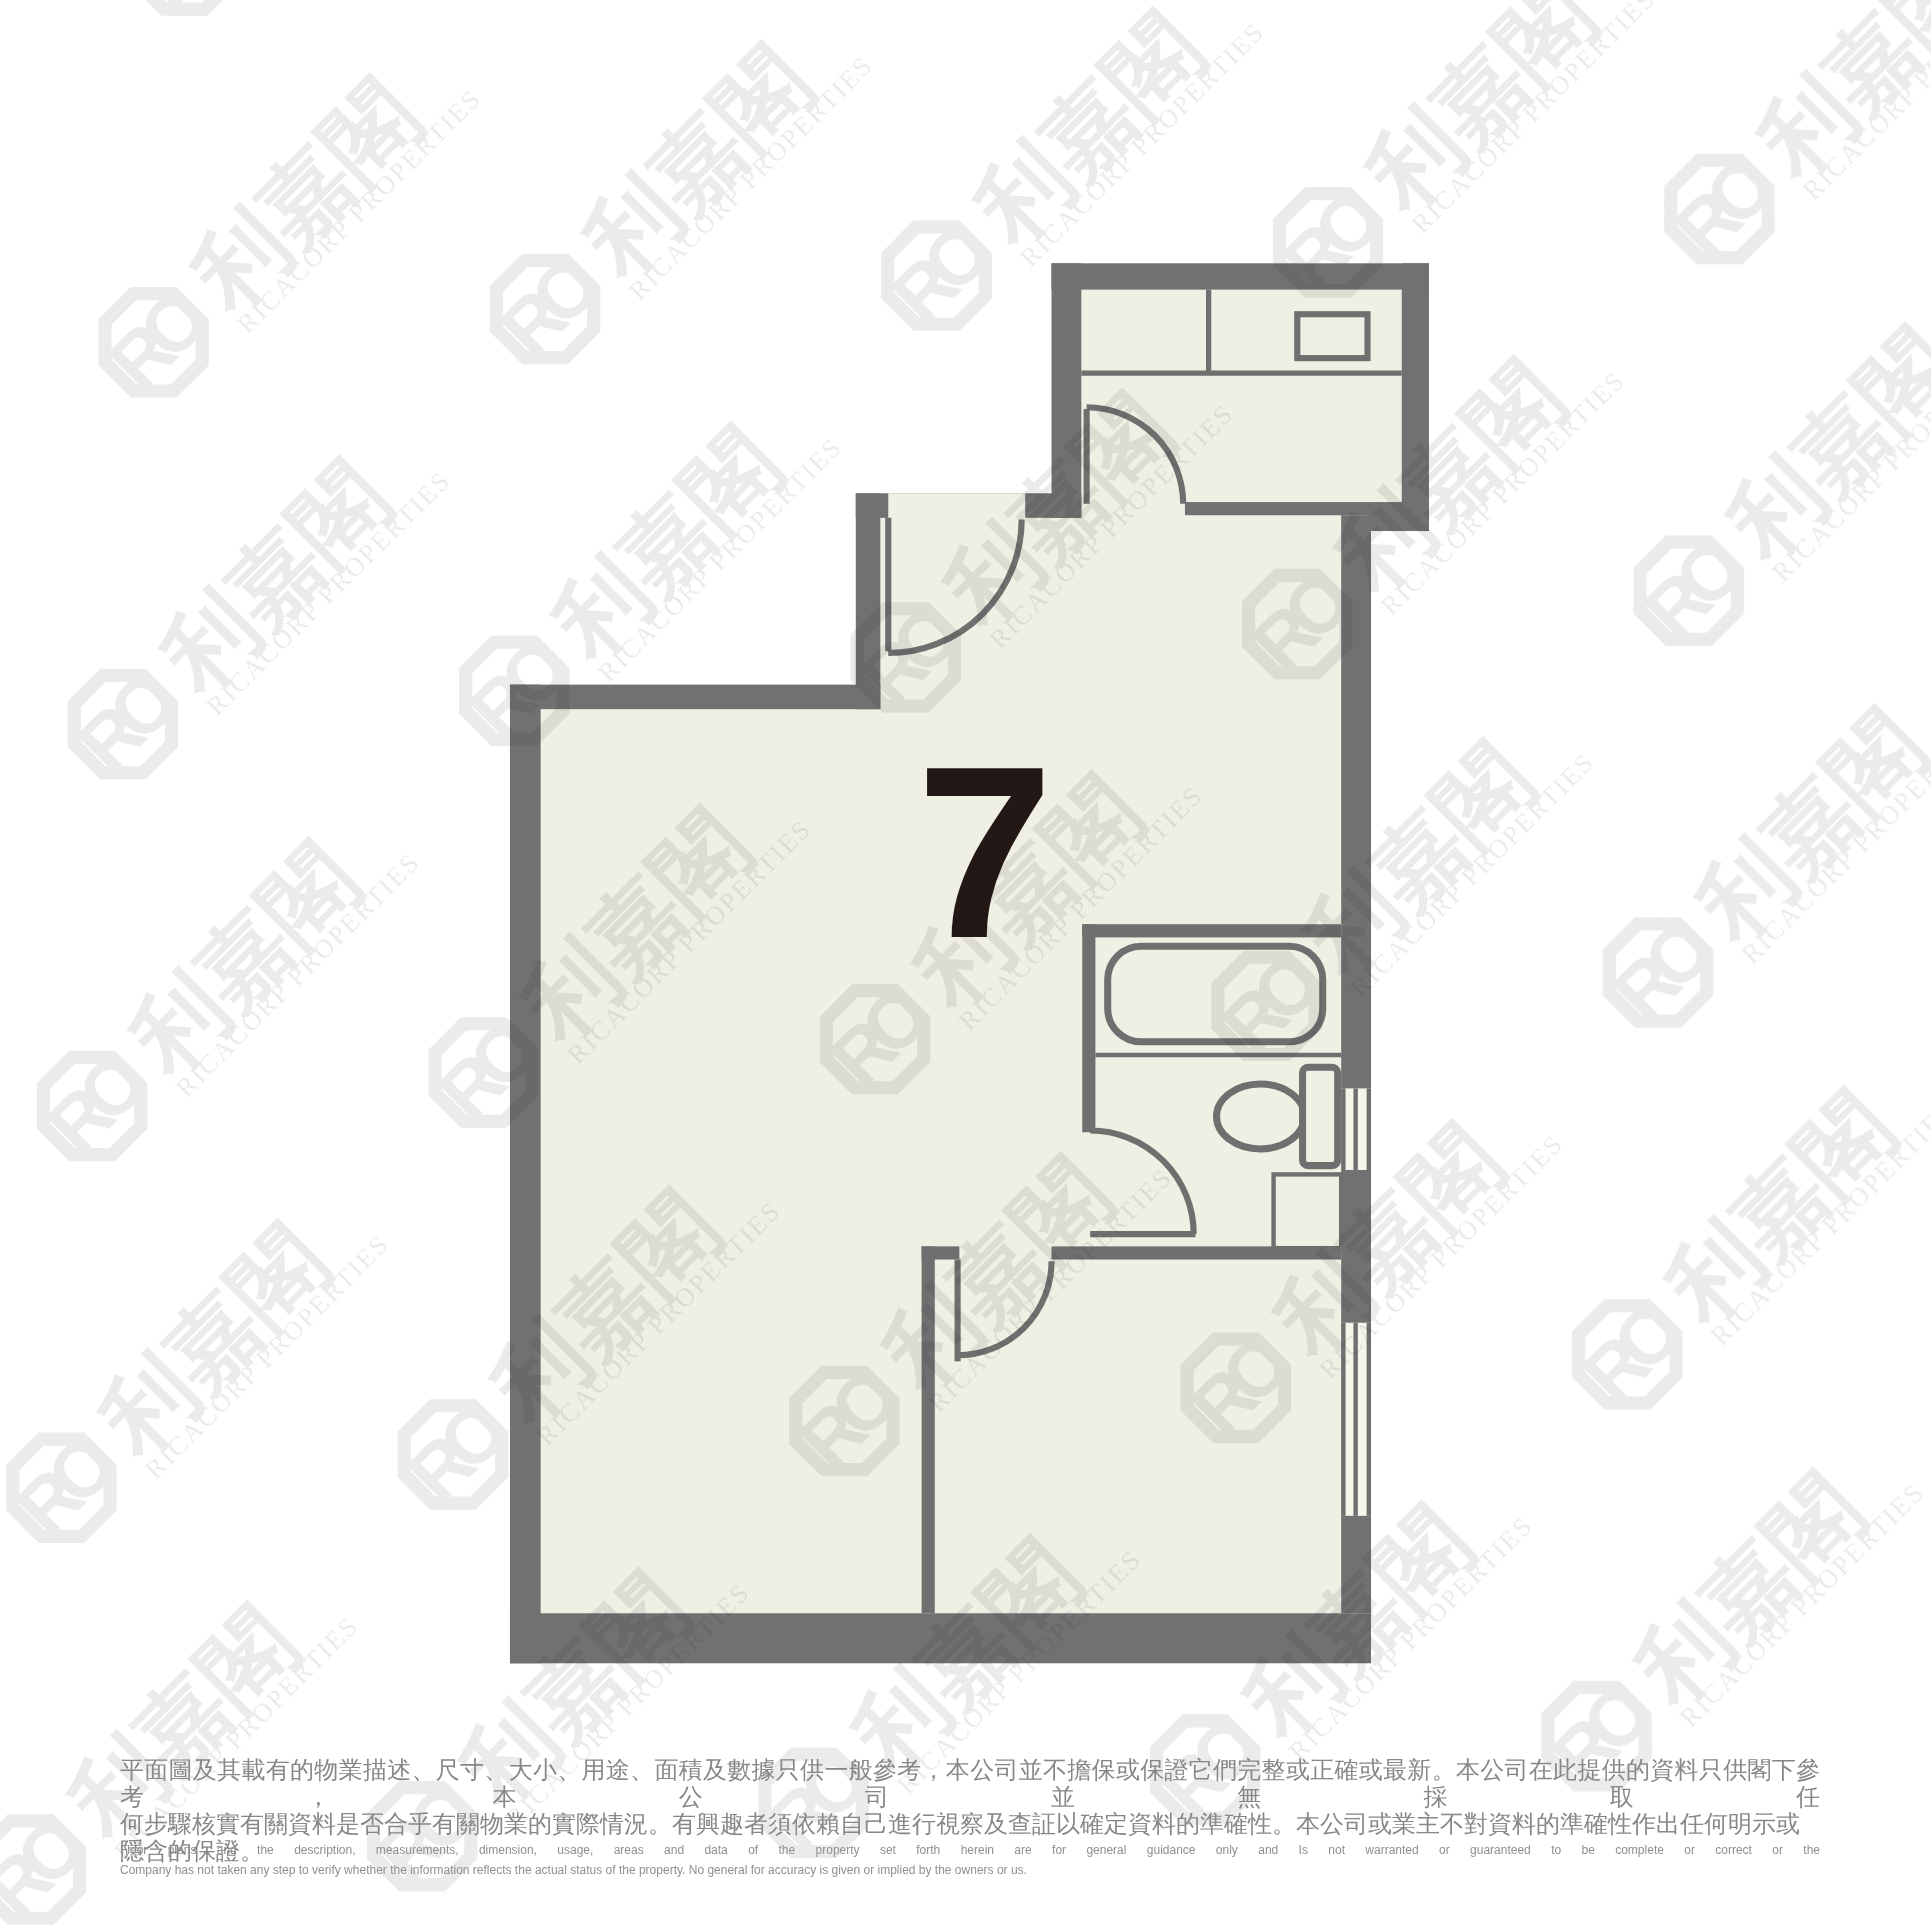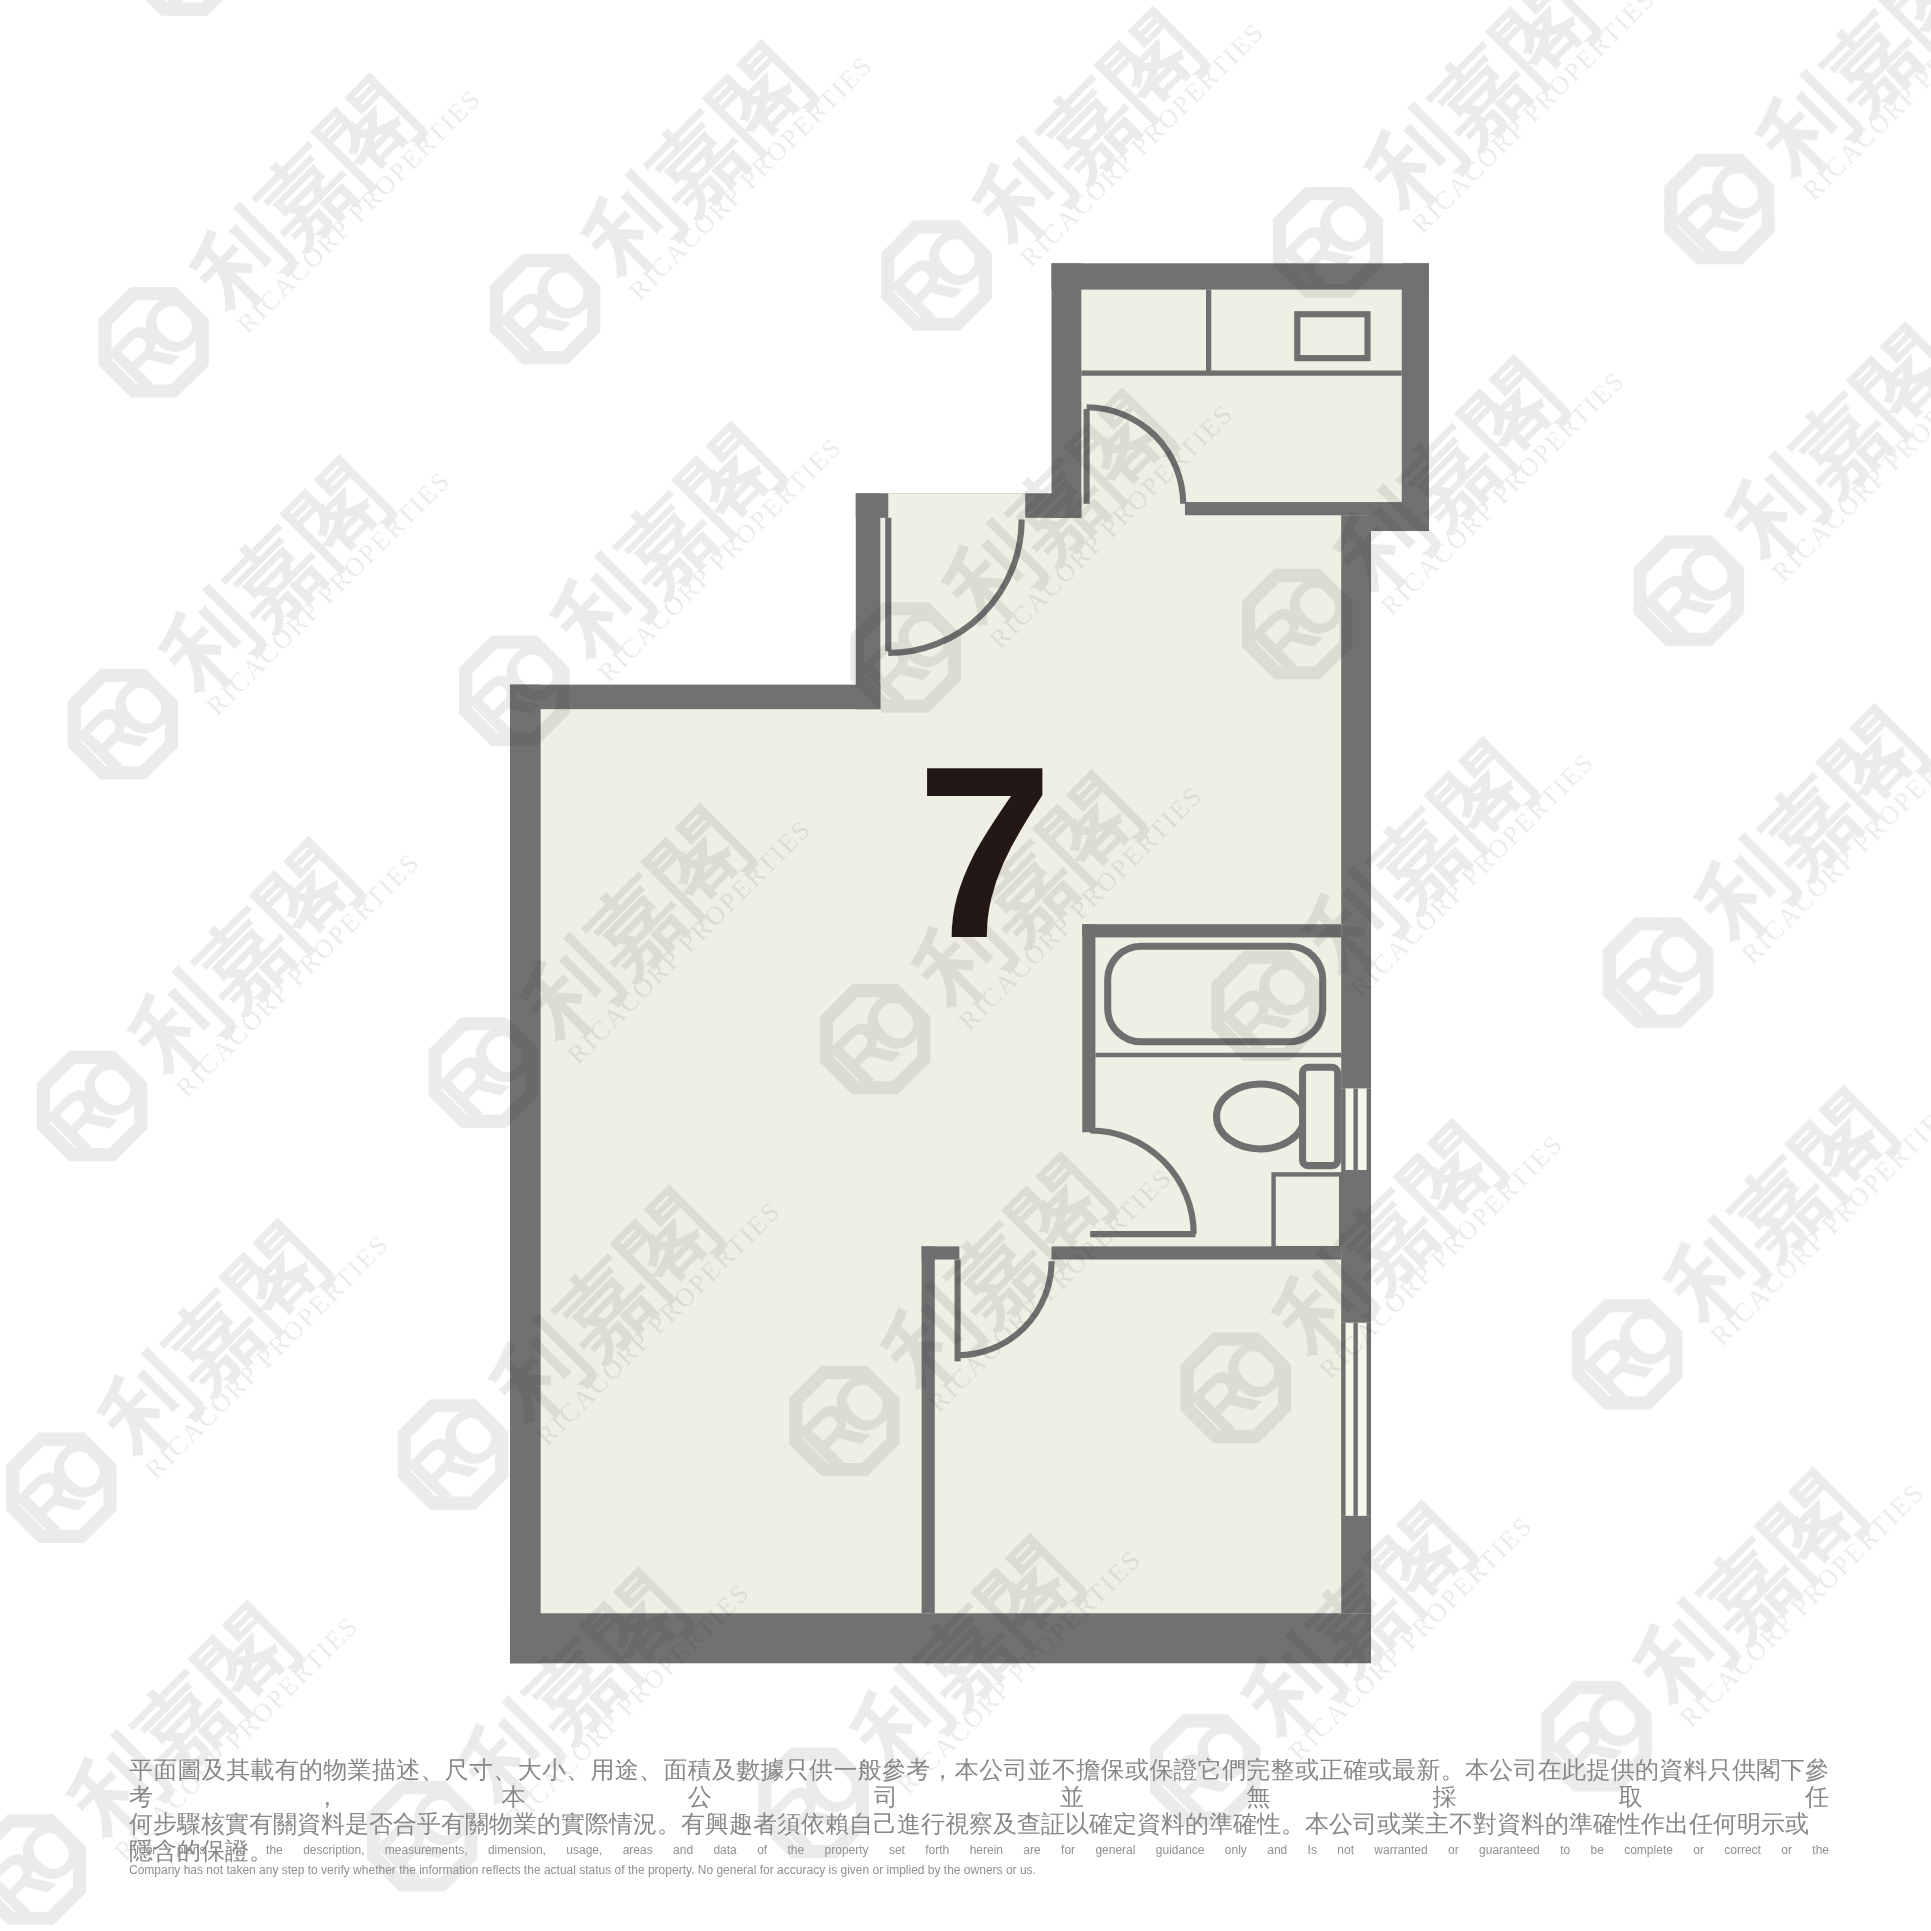--- a/index.html
+++ b/index.html
@@ -1,19 +1,19 @@
 <!DOCTYPE html>
 <html style="font-size:14px"><head>
 <meta charset="utf-8">
 <style>
   html,body{margin:0;padding:0;background:#ffffff;}
   #canvas{position:relative;width:1931px;height:1931px;background:#ffffff;overflow:hidden;
           font-family:"Liberation Sans",sans-serif;}
   #plan-svg{position:absolute;left:0;top:0;}
-  .disc{position:absolute;left:129px;width:1700px;}
+  .disc{position:absolute;left:120px;width:1700px;}
   .disc-cn{top:1756px;font-size:24px;line-height:27px;color:#878787;}
   .disc-en{top:1840px;font-size:12px;line-height:20px;color:#8f8f8f;}
   .jline{text-align:justify;text-align-last:justify;}
   .wm-cjk{font-family:"Liberation Serif",serif;font-weight:bold;}
   .wm-lat{font-family:"Liberation Serif",serif;letter-spacing:2.5px;}
   .wm-rc{font-family:"Liberation Sans",sans-serif;font-weight:bold;letter-spacing:-14px;}
   .unit-no{font-family:"Liberation Sans",sans-serif;font-weight:bold;}
 </style>
 </head>
 <body>

